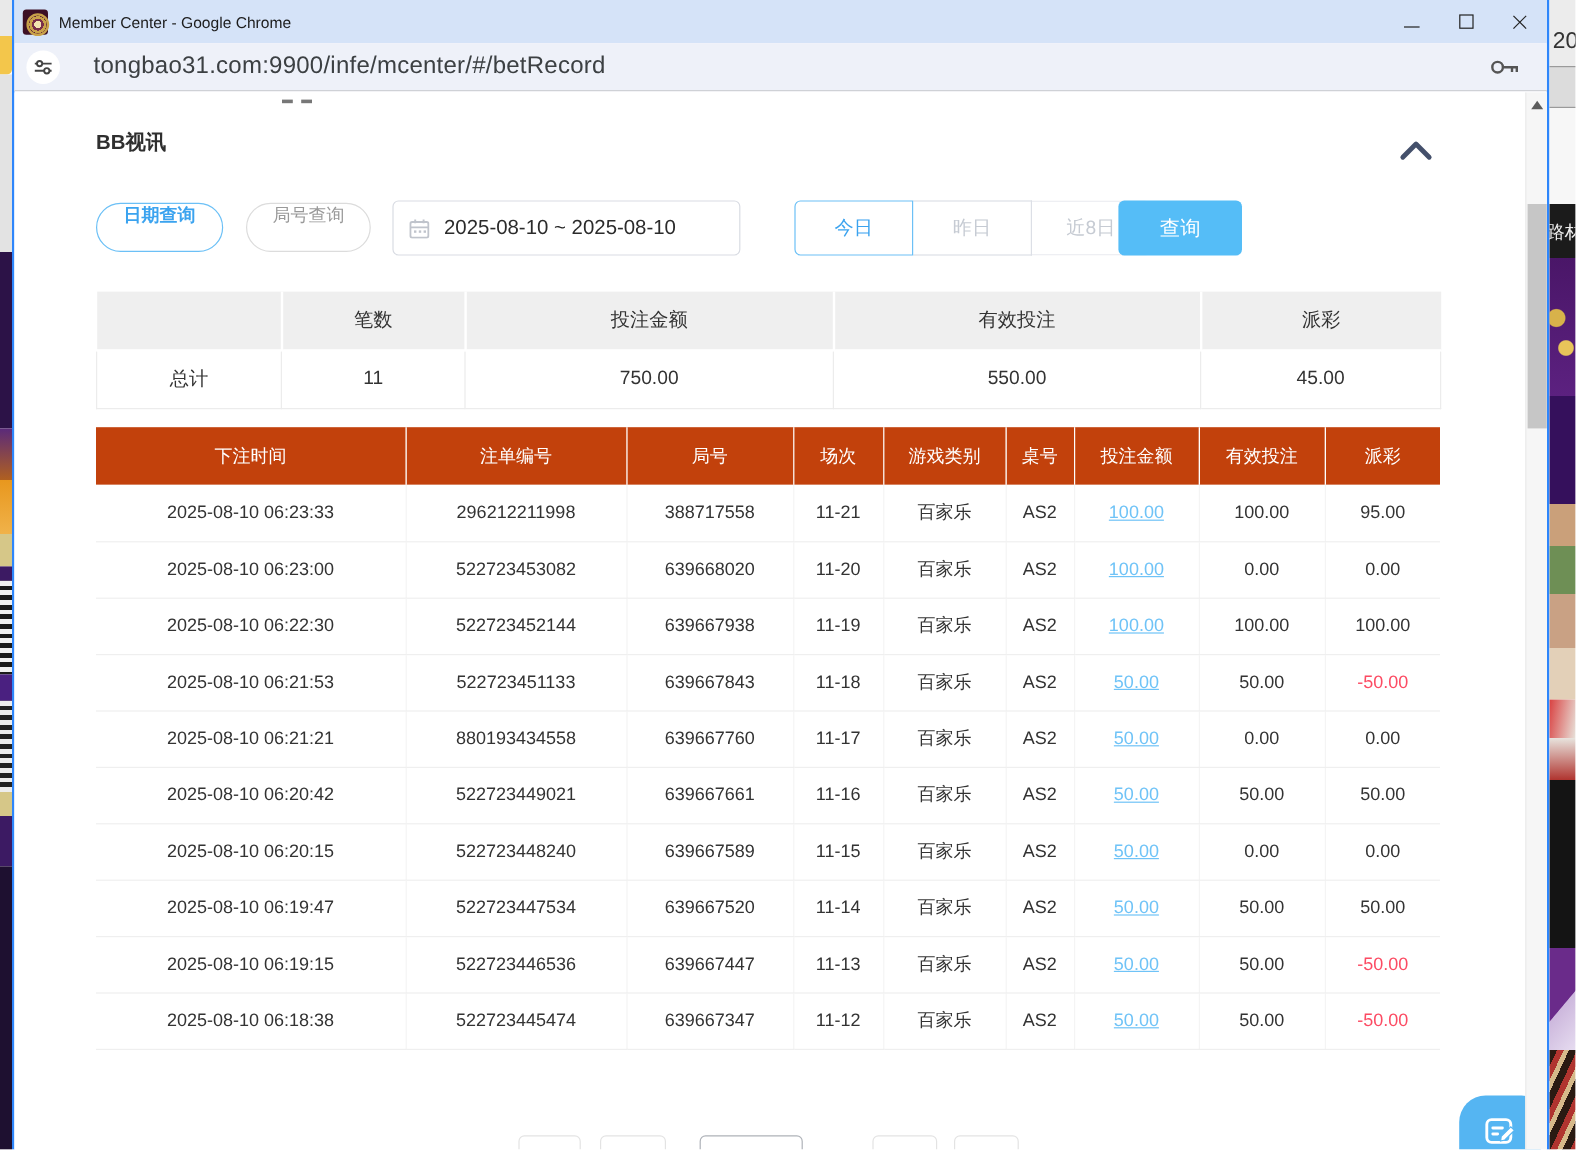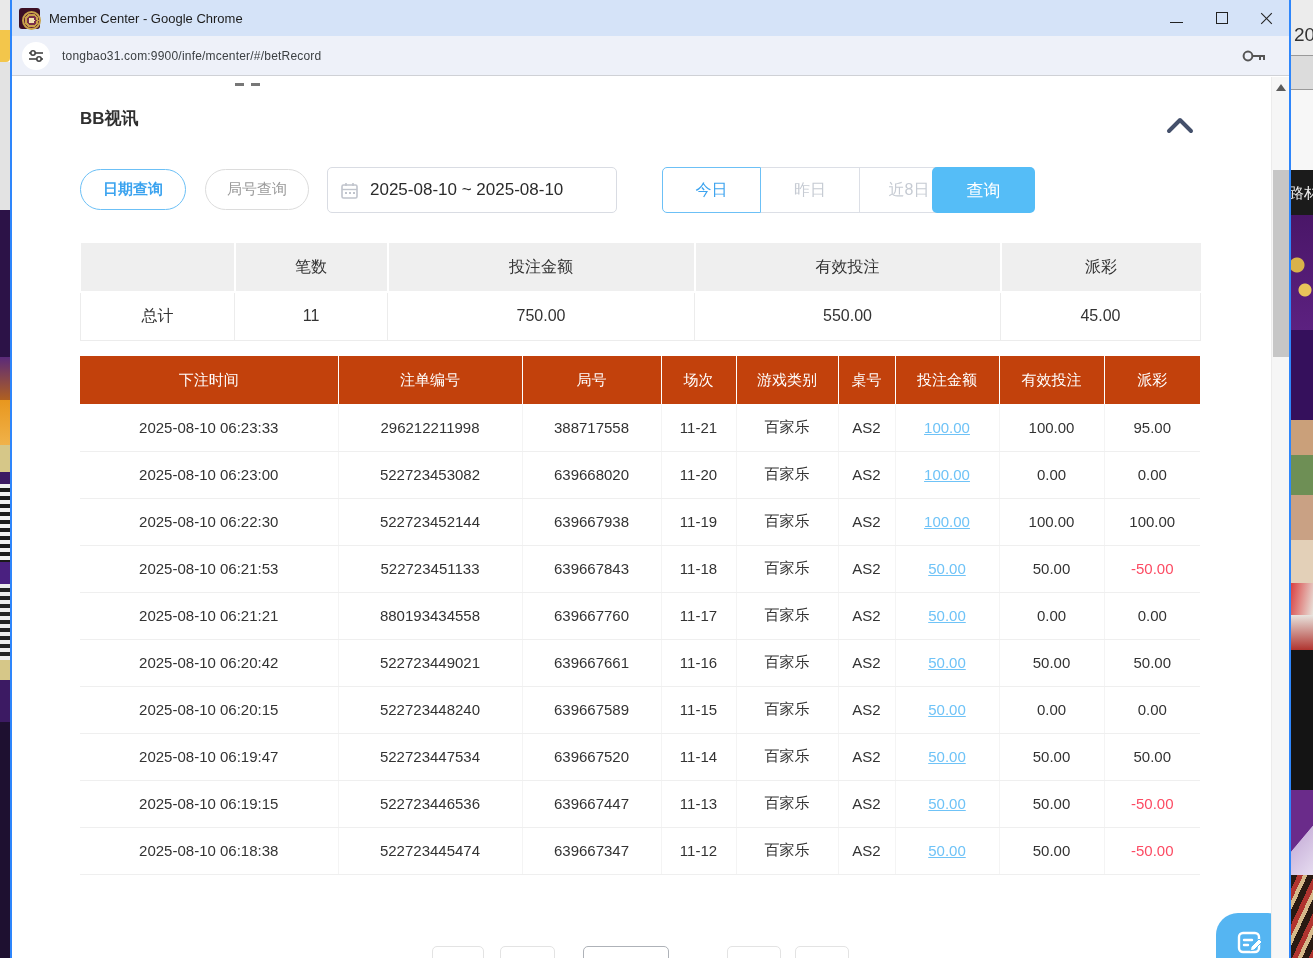--- a/index.html
+++ b/index.html
@@ -30,35 +30,35 @@
   .glyph-max { width:12px; height:12px; border:1px solid #222; }
   .glyph-close { position:relative; width:13px; height:13px; }
   .glyph-close::before,.glyph-close::after { content:""; position:absolute; left:-1px; top:6px; width:15px; height:1px; background:#222; }
   .glyph-close::before { transform:rotate(45deg); }
   .glyph-close::after  { transform:rotate(-45deg); }
 
   #addressbar { position:absolute; left:0; top:36px; right:0; height:40px; background:#eef1f9;
     border-bottom:1px solid #cfd1d6; display:flex; align-items:center; }
   #site-info-btn { width:28px; height:28px; border-radius:50%; background:#fff; margin-left:10px;
     display:flex; align-items:center; justify-content:center; flex:0 0 auto; }
-  #url-text { font-size:12px; color:#3c4043; margin-left:12px; letter-spacing:.2px; }
+  #url-text { font-size:20px; color:#3c4043; margin-left:28px; letter-spacing:.2px; }
   #key-btn { margin-left:auto; margin-right:22px; display:flex; align-items:center; }
 
   
   #content { position:absolute; left:0; top:77px; right:0; bottom:0; background:#fff; overflow:hidden; }
 
   #scroll-dashes { position:absolute; left:223px; top:6px; display:flex; gap:7px; }
   #scroll-dashes i { display:block; width:9px; height:3px; background:#777; }
 
   #section-title { position:absolute; left:68px; top:30px; font-size:17px; font-weight:bold; color:#2f2f2f; }
   #collapse-chevron { position:absolute; left:1154px; top:38px; width:28px; height:20px; cursor:pointer; }
 
   
   .pill { position:absolute; top:92px; height:41px; border-radius:21px; background:#fff;
-    display:flex; align-items:center; justify-content:center; font-size:15px; cursor:pointer; }
+    display:flex; align-items:flex-start; justify-content:center; font-size:15px; cursor:pointer; }
   #pill-date  { left:68px;  width:106px; border:1px solid var(--blue-border); color:var(--blue-text); font-weight:bold; }
   #pill-round { left:193px; width:104px; border:1px solid #dcdcdc; color:#999; }
 
   #date-input { position:absolute; left:315px; top:90px; width:290px; height:46px;
     border:1px solid #d9dce3; border-radius:5px; background:#fff; display:flex; align-items:center; cursor:text; }
   #date-input .cal { margin-left:13px; }
   #date-input .val { margin-left:12px; font-size:17px; color:#2b2b2b; }
 
   #quick-range { position:absolute; left:650px; top:90px; height:58px; display:flex; }
   .range-btn { width:99px; height:46px; border:1px solid #dcdfe6; border-left-width:0; background:#fff;

